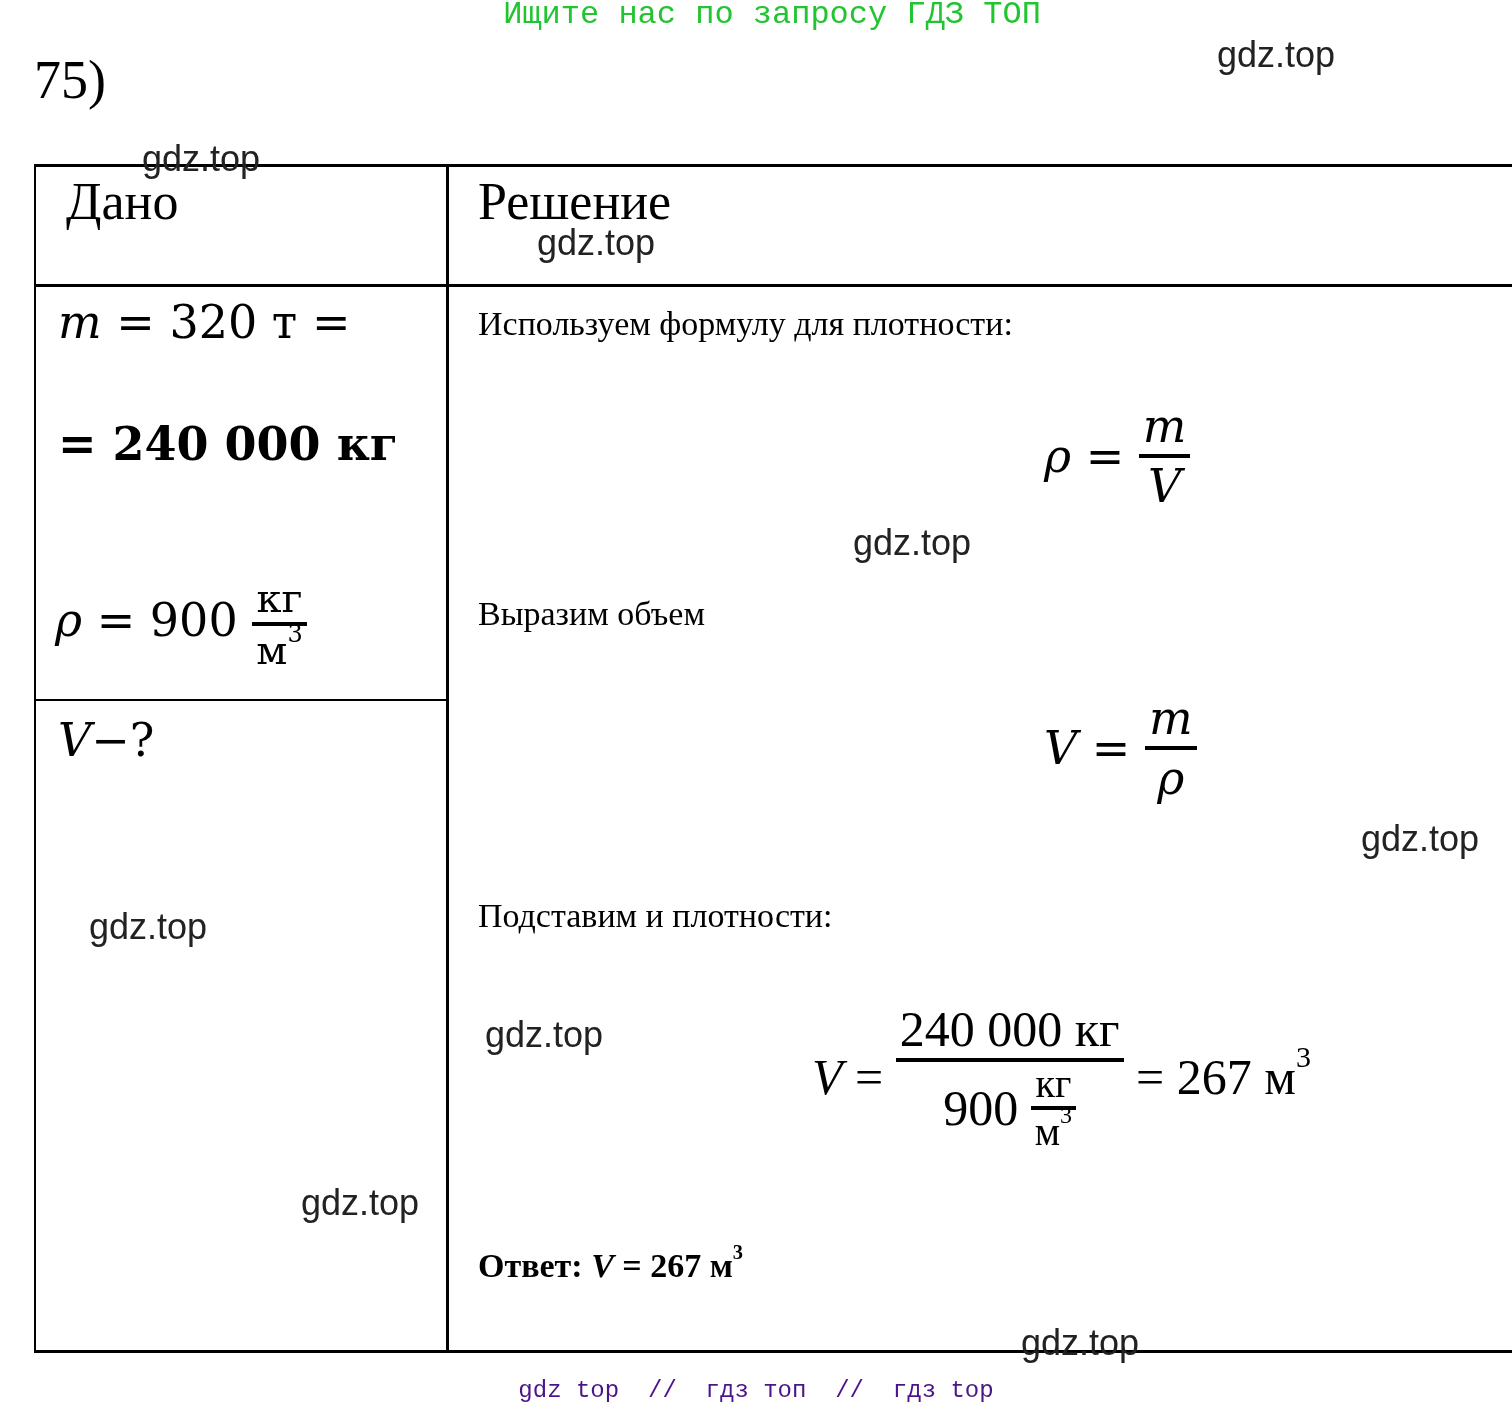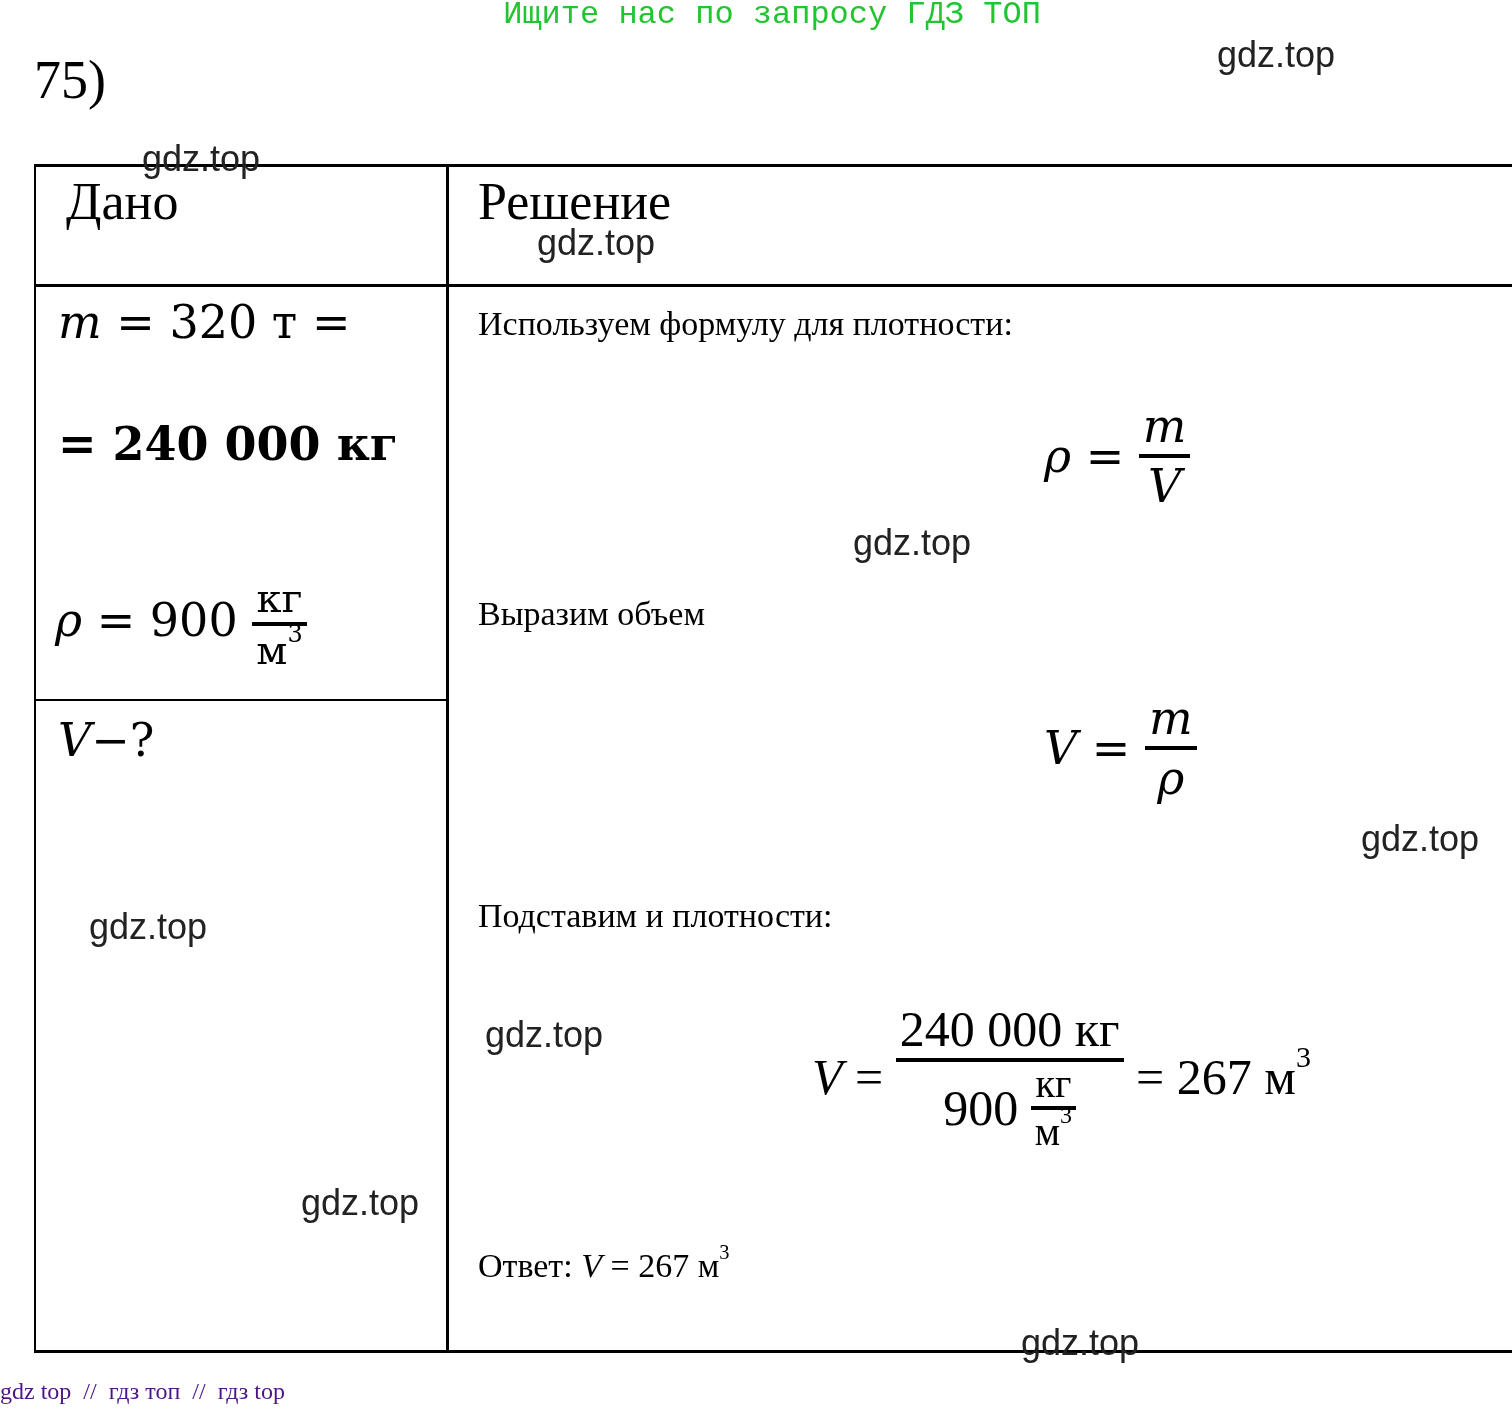--- a/index.html
+++ b/index.html
@@ -1,19 +1,19 @@
 <!DOCTYPE html>
 <html><head>
 <meta charset="utf-8">
 <style>
   html, body { margin: 0; padding: 0; background: #ffffff; }
   body { width: 1512px; height: 1412px; position: relative; overflow: hidden; color: #000; }
   .abs { position: absolute; white-space: nowrap; }
   .banner { left: 0; width: 1512px; top: 0; text-align: center; font-family: Liberation Mono, monospace; font-size: 32px; color: #22c431; line-height: 30px; padding-left: 16px; }
-  .footer { left: 0; width: 1512px; top: 1376px; text-align: left; font-family: Liberation Serif, serif; font-size: 24px; color: #4b1489; line-height: 30px; }
+  .footer { left: 0; width: 1512px; top: 1376px; text-align: center; font-family: Liberation Mono, monospace; font-size: 24px; color: #4b1489; line-height: 30px; }
   .wm { font-family: "Liberation Sans", sans-serif; font-size: 36px; color: #222; line-height: 30px; }
   .num { left: 34px; top: 50px; font-family: "Liberation Serif", serif; font-size: 54px; line-height: 60px; }
 
   
   .hline { position: absolute; background: #000; height: 3px; }
   .vline { position: absolute; background: #000; width: 3px; }
 
   .serif { font-family: "Liberation Serif", serif; margin-left: 8px; }
   .math { font-family: "DejaVu Serif", serif; }
   .it { font-style: italic; }
@@ -111,21 +111,21 @@
         <span class="n">кг</span>
         <span class="bar"></span>
         <span class="d"><span>м</span><sup>3</sup></span>
       </span>
     </span>
   </span>
   <span style="vertical-align:middle;">=</span>
   <span style="vertical-align:middle;"><span>267 м</span><sup>3</sup></span>
 </div>
 
-<div class="abs serif body-text" style="left:470px; top:1236px;">
+<div class="abs serif body-text" style="left:470px; top:1236px;font-weight:bold;">
   <span>Ответ:</span>
   <span class="it">V</span>
   <span>=</span>
   <span><span>267 м</span><sup>3</sup></span>
 </div>
 
 <div class="abs wm" style="left:1217px; top:40px;">gdz.top</div>
 <div class="abs wm" style="left:142px; top:144px;">gdz.top</div>
 <div class="abs wm" style="left:537px; top:228px;">gdz.top</div>
 <div class="abs wm" style="left:853px; top:528px;">gdz.top</div>

